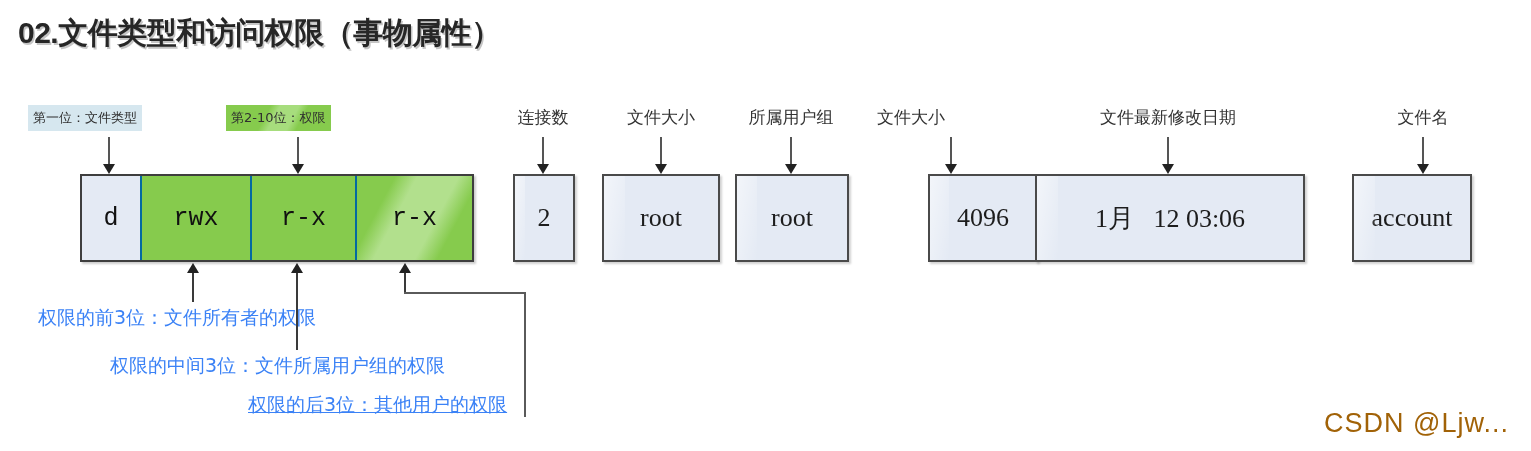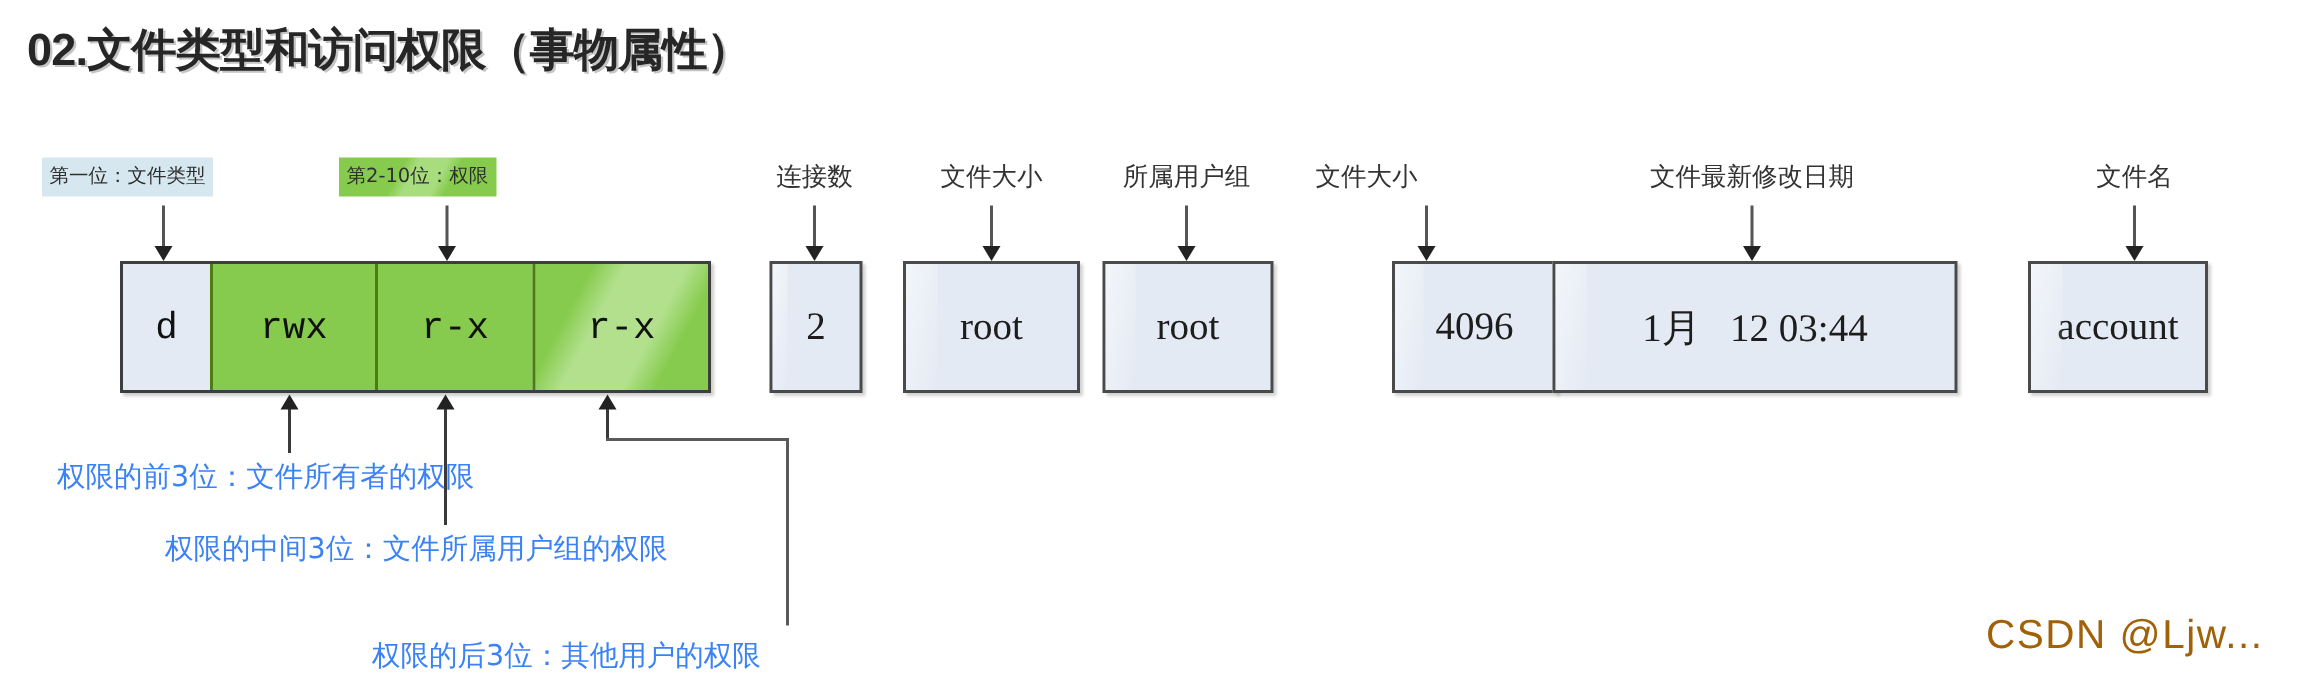--- a/index.html
+++ b/index.html
@@ -122,21 +122,21 @@
     position: relative;
     display: flex;
     align-items: center;
     justify-content: center;
     font-family: "Liberation Mono", "DejaVu Sans Mono", monospace;
     font-size: 25px;
     color: #111;
     box-sizing: border-box;
     overflow: hidden;
   }
-  .perm-cell + .perm-cell { border-left: 2px solid #4d7c0f; }
+  .perm-cell + .perm-cell { border-left: 2px solid #0369a1; }
   #perm-cell-type { width: 58px; background: #e4eaf4; }
   #perm-cell-owner { width: 110px; background: #86cb4d; }
   #perm-cell-group { width: 105px; background: #86cb4d; }
   #perm-cell-other {
     width: 117px;
     background: linear-gradient(118deg, #86cb4d 0%, #86cb4d 24%, #b2e08d 38%, #b2e08d 64%, #86cb4d 78%, #86cb4d 100%);
   }
 
   
   .up-arrow {
@@ -170,21 +170,21 @@
   
   .annotation {
     position: absolute;
     font-size: 19px;
     white-space: nowrap;
     color: #3b82f6;
     font-family: "DejaVu Sans", "Liberation Sans", sans-serif;
   }
   #annotation-0 { left: 38px;  top: 305px; }
   #annotation-1 { left: 110px; top: 353px; text-align: right; }
-  #annotation-2 { left: 248px; top: 424px; }
+  #annotation-2 { left: 248px; top: 392px; text-decoration: underline; }
 
   
   #watermark {
     position: absolute;
     right: 22px;
     bottom: 12px;
     font-size: 27px;
     color: #a16207;
     letter-spacing: 1px;
     font-family: "Liberation Sans", "DejaVu Sans", sans-serif;
@@ -238,21 +238,21 @@
   <span>root</span>
 </div>
 
 <div class="box" style="left:897px; width:110px;margin-left:31px;">
   <span class="glare"></span>
   <span>4096</span>
 </div>
 
 <div class="box" style="left:1035px; width:270px;">
   <span class="glare" style="width:8%;"></span>
-  <span style="white-space:pre;">1月   12 03:44</span>
+  <span style="white-space:pre;">1月   12 03:06</span>
 </div>
 
 <div class="box" style="left:1352px; width:120px;">
   <span class="glare"></span>
   <span>account</span>
 </div>
 
 <div class="up-arrow" style="left:192px; top:272px; height:30px;"></div>
 <div class="up-arrow" style="left:296px; top:272px; height:78px;"></div>
 <div class="up-arrow" style="left:404px; top:272px; height:22px;"></div>

